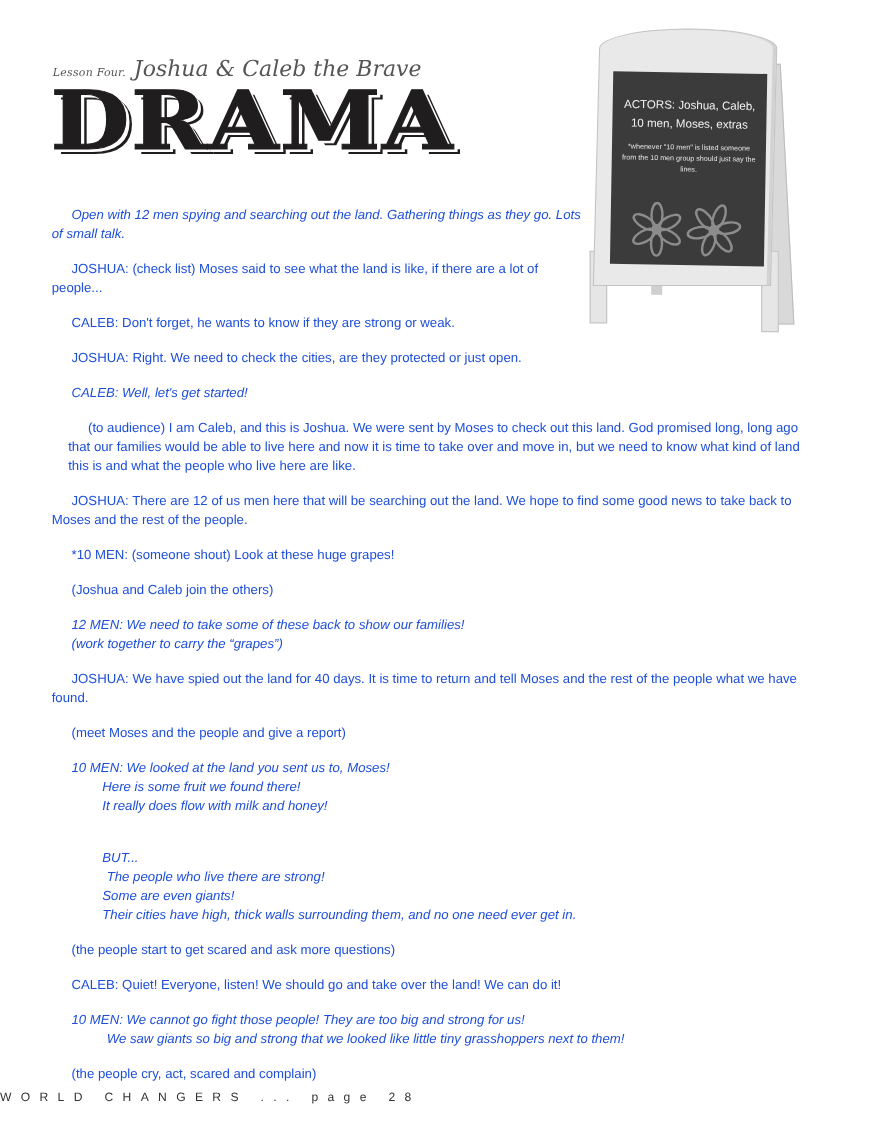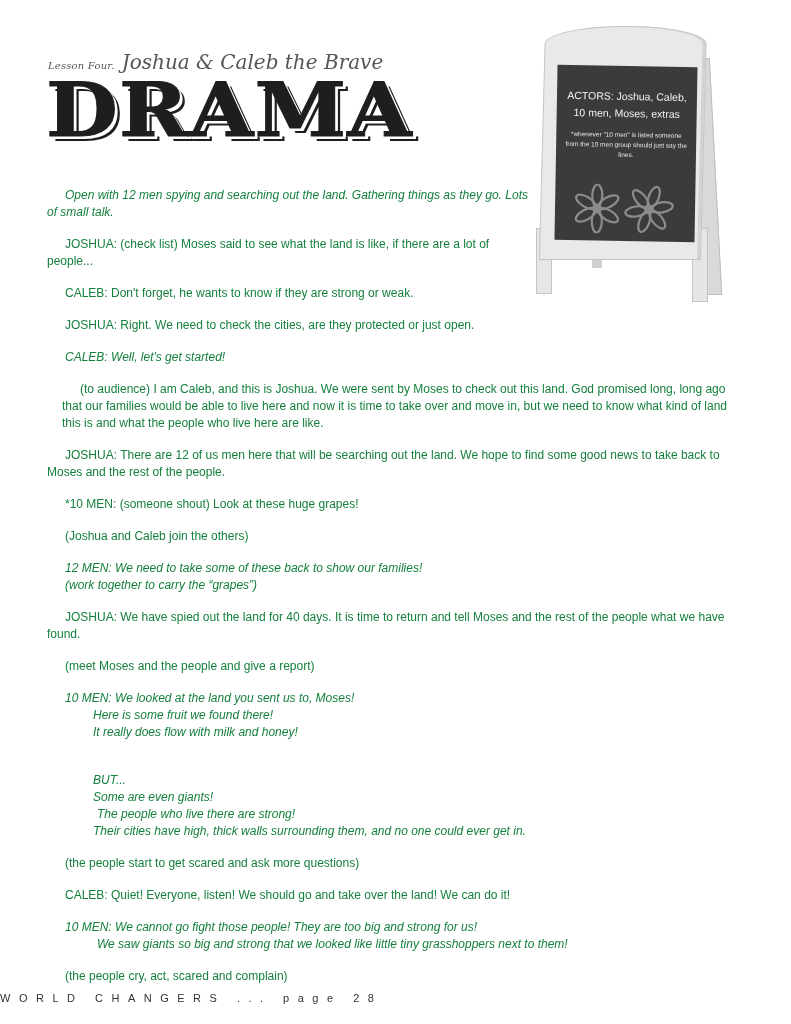--- a/index.html
+++ b/index.html
@@ -143,21 +143,21 @@
     }
 
     
     .content {
       position: absolute;
       left: 47px;
       top: 187px;
       width: 700px;
       font-size: 12px;
       line-height: 17px;
-      color: #15803d;
+      color: #1d4ed8;
     }
     .p {
       margin: 0 0 15px 0;
       text-indent: 18px;
     }
     .p.narrow {
       width: 482px;
     }
     .p.italic {
       font-style: italic;
@@ -250,23 +250,23 @@
     <span class="line indent1">12 MEN: We need to take some of these back to show our families!</span>
     <span class="line indent1">(work together to carry the “grapes”)</span>
   </div>
   <p class="p">JOSHUA: We have spied out the land for 40 days. It is time to return and tell Moses and the rest of the people what we have found.</p>
   <p class="p">(meet Moses and the people and give a report)</p>
   <div class="block">
     <span class="line indent1">10 MEN: We looked at the land you sent us to, Moses!</span>
     <span class="line indent2">Here is some fruit we found there!</span>
     <span class="line indent2">It really does flow with milk and honey!</span>
     <span class="line indent2" style="margin-top:31px">BUT...</span>
+    <span class="line indent3">The people who live there are strong!</span>
     <span class="line indent2">Some are even giants!</span>
-    <span class="line indent3">The people who live there are strong!</span>
-    <span class="line indent2">Their cities have high, thick walls surrounding them, and no one could ever get in.</span>
+    <span class="line indent2">Their cities have high, thick walls surrounding them, and no one need ever get in.</span>
   </div>
   <p class="p">(the people start to get scared and ask more questions)</p>
   <p class="p">CALEB: Quiet! Everyone, listen! We should go and take over the land! We can do it!</p>
   <div class="block">
     <span class="line indent1">10 MEN: We cannot go fight those people! They are too big and strong for us!</span>
     <span class="line indent3">We saw giants so big and strong that we looked like little tiny grasshoppers next to them!</span>
   </div>
   <p class="p">(the people cry, act, scared and complain)</p>
 </div>
 

